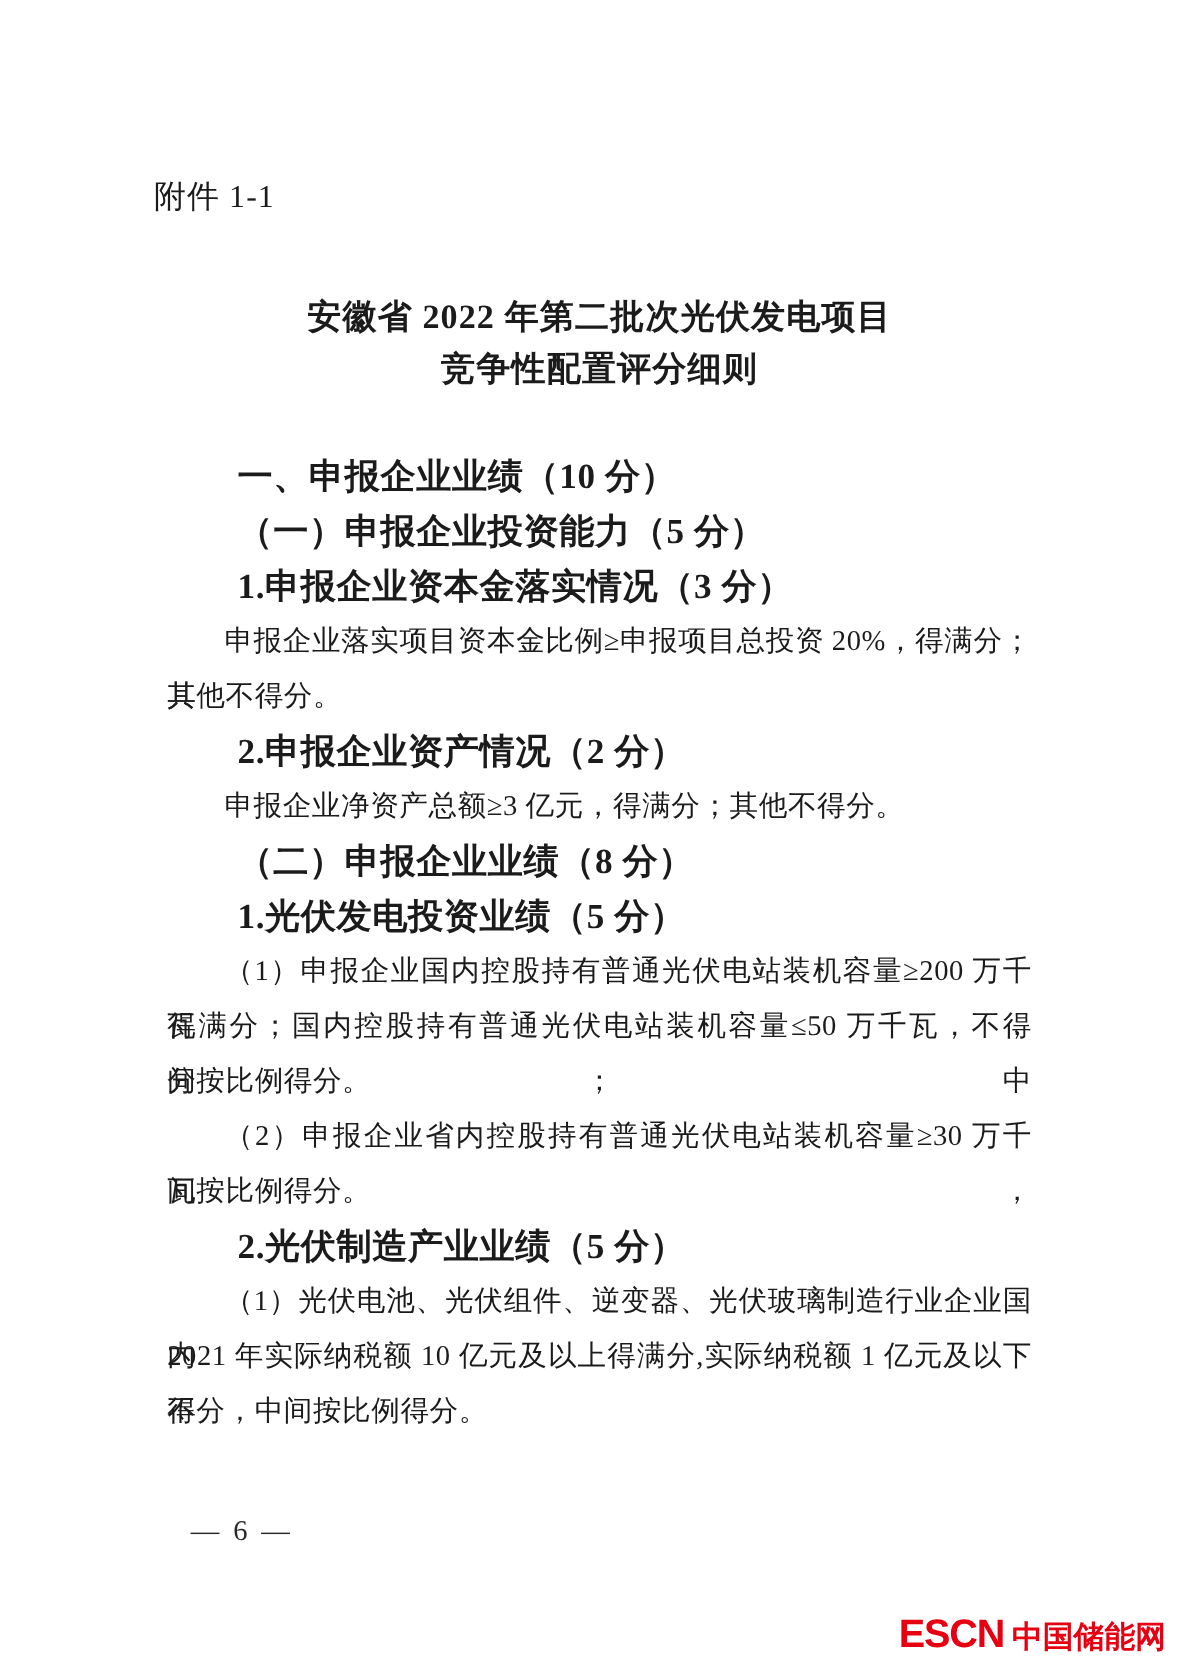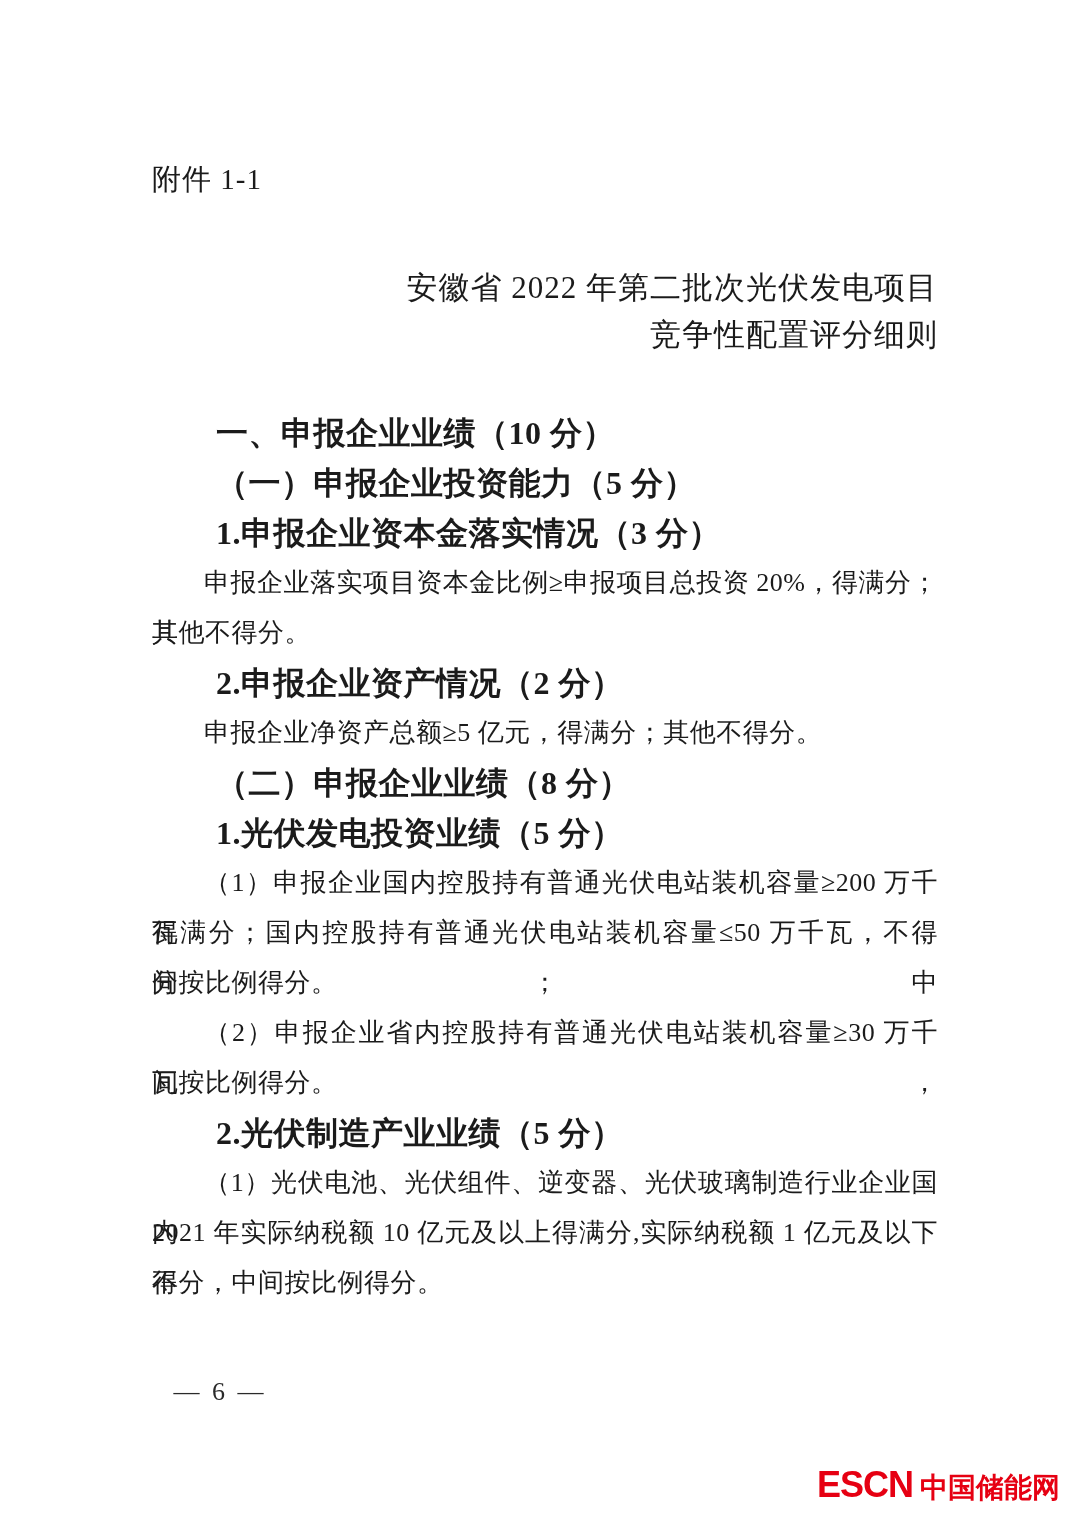--- a/index.html
+++ b/index.html
@@ -11,33 +11,33 @@
     position: relative;
     width: 1080px;
     height: 1527px;
     background: #ffffff;
     overflow: hidden;
     color: #1b1b1b;
     font-family: "Liberation Serif", "DejaVu Serif", serif;
   }
   .attachment {
     position: absolute;
-    left: 152px;
+    left: 140px;
     top: 162px;
     font-size: 29px;
     line-height: 34px;
     letter-spacing: 1px;
   }
   .title {
     position: absolute;
     left: 152px;
     top: 264px;
     width: 786px;
-    text-align: right;
-    font-weight: 400;
+    text-align: center;
+    font-weight: 700;
     font-size: 31px;
   }
   .title-line {
     line-height: 47px;
     letter-spacing: 1px;
     white-space: nowrap;
   }
   .content {
     position: absolute;
     left: 152px;
@@ -108,21 +108,21 @@
     <div class="title-line">竞争性配置评分细则</div>
   </div>
 
   <div class="content">
       <div class="line h1 indent">一、申报企业业绩（10 分）</div>
       <div class="line h2 indent">（一）申报企业投资能力（5 分）</div>
       <div class="line h3 indent">1.申报企业资本金落实情况（3 分）</div>
       <div class="line body indent fill">申报企业落实项目资本金比例≥申报项目总投资 20%，得满分；其</div>
       <div class="line body">其他不得分。</div>
       <div class="line h3 indent">2.申报企业资产情况（2 分）</div>
-      <div class="line body indent">申报企业净资产总额≥5 亿元，得满分；其他不得分。</div>
+      <div class="line body indent">申报企业净资产总额≥3 亿元，得满分；其他不得分。</div>
       <div class="line h2 indent">（二）申报企业业绩（8 分）</div>
       <div class="line h3 indent">1.光伏发电投资业绩（5 分）</div>
       <div class="line body indent fill">（1）申报企业国内控股持有普通光伏电站装机容量≥200 万千瓦，</div>
       <div class="line body fill">得满分；国内控股持有普通光伏电站装机容量≤50 万千瓦，不得分；中</div>
       <div class="line body">间按比例得分。</div>
       <div class="line body indent fill">（2）申报企业省内控股持有普通光伏电站装机容量≥30 万千瓦，</div>
       <div class="line body">间按比例得分。</div>
       <div class="line h3 indent">2.光伏制造产业业绩（5 分）</div>
       <div class="line body indent fill">（1）光伏电池、光伏组件、逆变器、光伏玻璃制造行业企业国内</div>
       <div class="line body fill">2021 年实际纳税额 10 亿元及以上得满分,实际纳税额 1 亿元及以下不</div>

